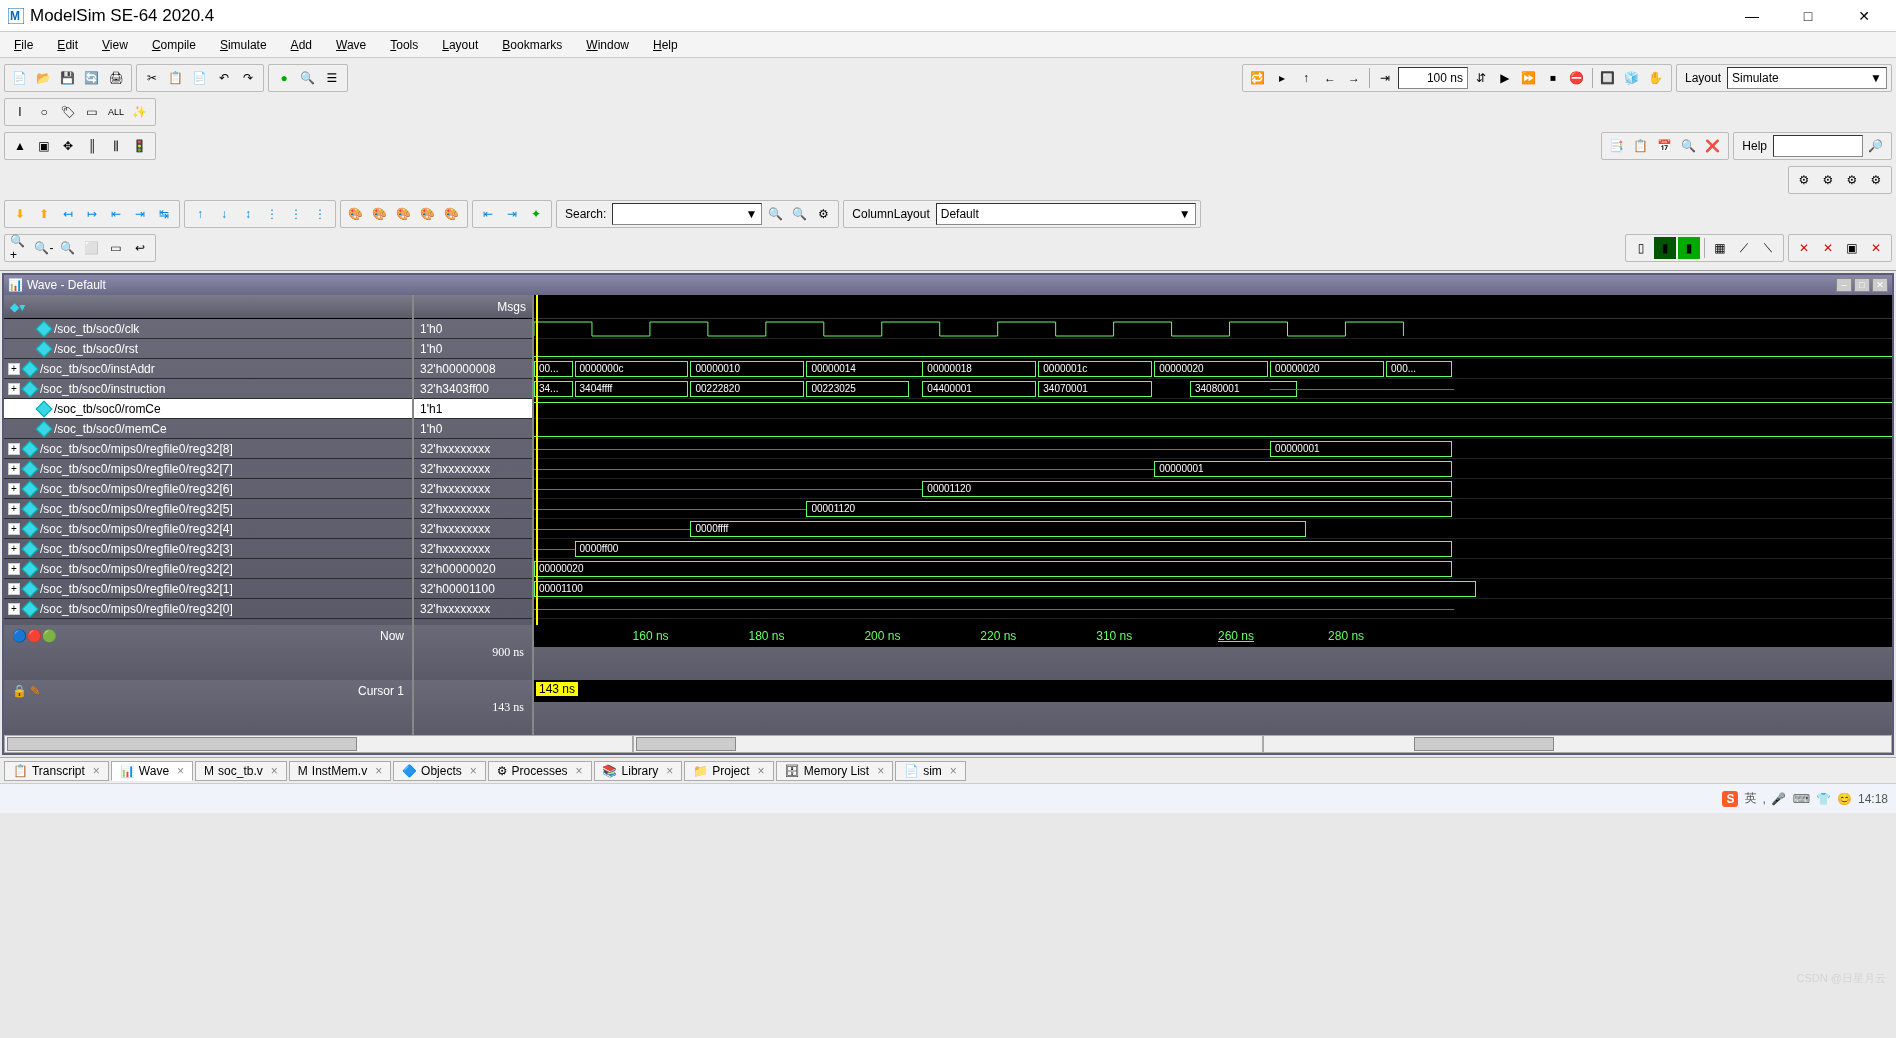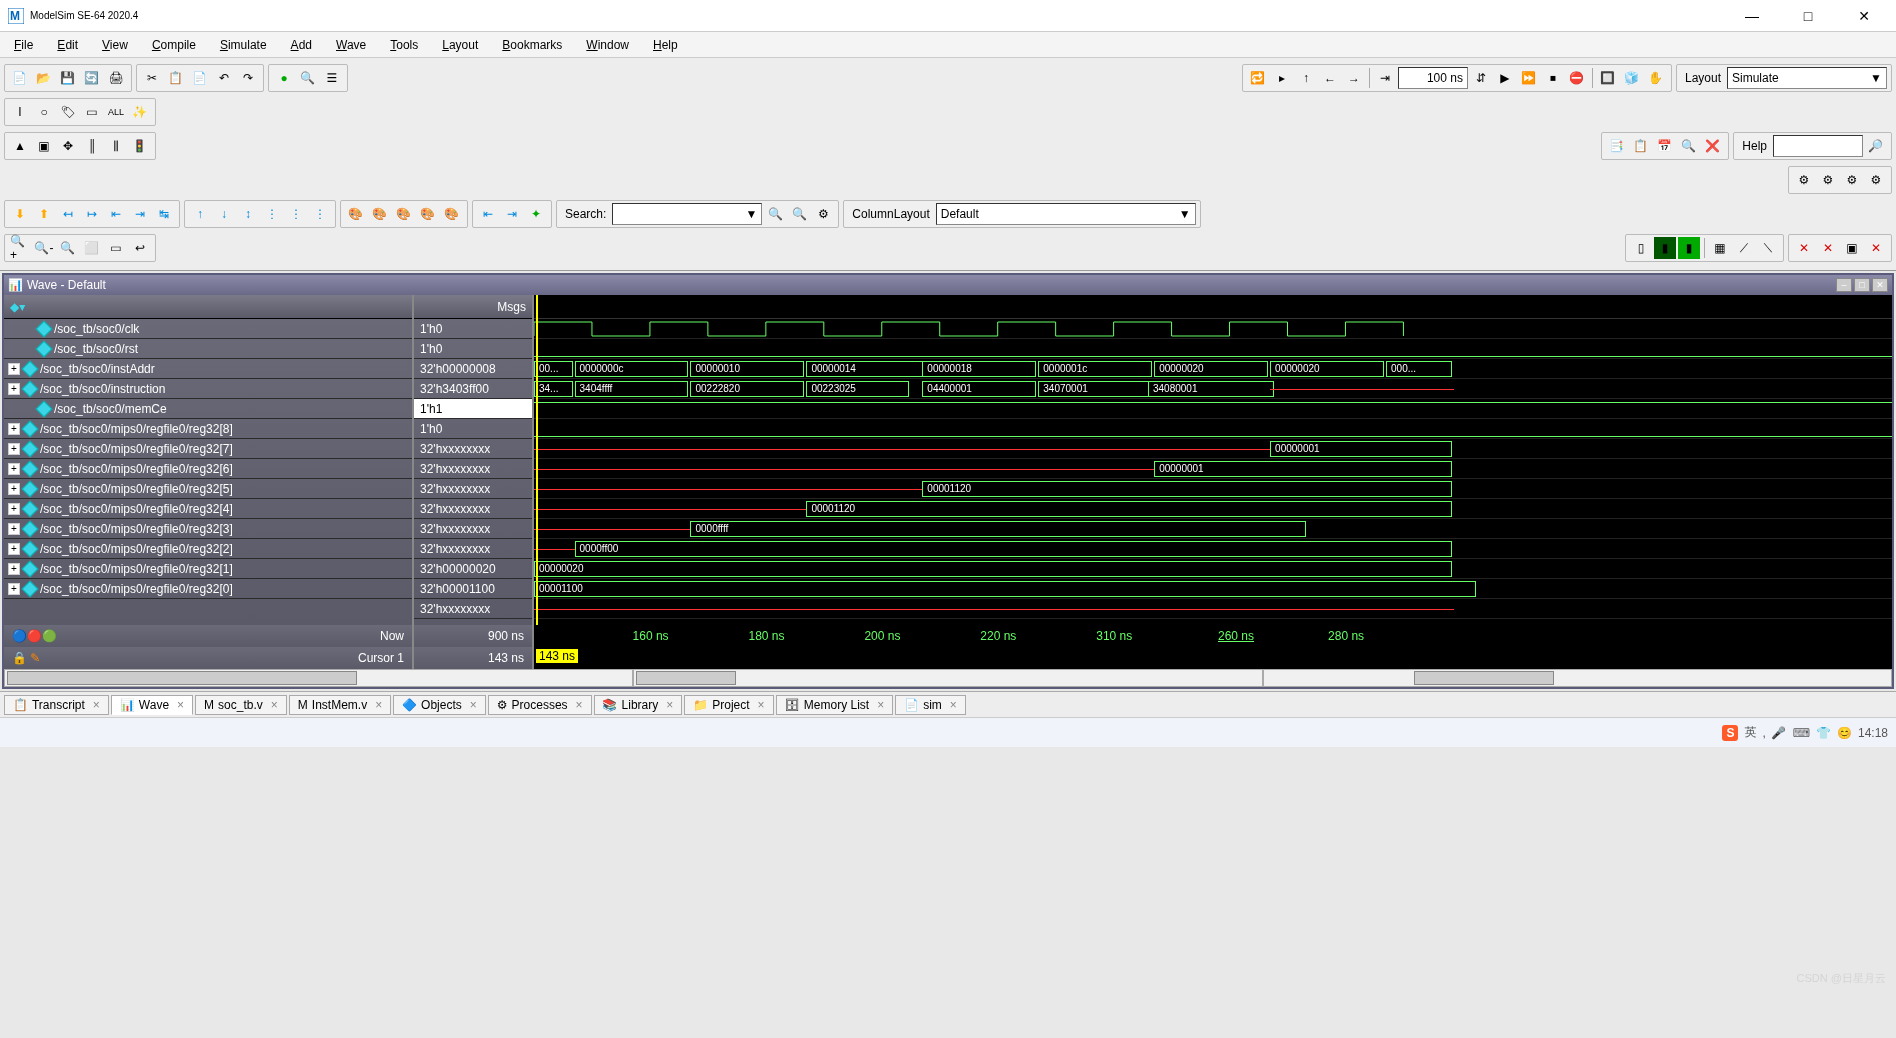--- a/index.html
+++ b/index.html
@@ -1,20 +1,20 @@
 <!DOCTYPE html>
 <html><head>
 <meta charset="utf-8">
 <style>
 * { margin: 0; padding: 0; box-sizing: border-box; font-family: "Segoe UI", Tahoma, sans-serif; font-size: 12px; }
 body { background: #e8e8e8; overflow: hidden; width: 1896px; height: 1038px; }
 
 .title-bar { height: 32px; background: #fff; display: flex; align-items: center; padding: 0 8px; border-bottom: 1px solid #ccc; }
 .title-bar .logo { width: 16px; height: 16px; margin-right: 6px; display:inline-block; }
-.title-bar .title-text { flex: 1; font-size: 10px; }
+.title-bar .title-text { flex: 1; font-size: 17px; }
 .win-btns { display: flex; gap: 24px; margin-right: 8px; }
 .win-btn { width: 32px; height: 24px; text-align: center; line-height: 24px; font-size: 14px; cursor: default; }
 
 .menu-bar { height: 26px; background: #f4f4f4; display: flex; align-items: center; padding: 0 4px; gap: 4px; border-bottom: 1px solid #ccc; }
 .menu-item { padding: 2px 10px; cursor: default; }
 .menu-item u { text-decoration: underline; }
 
 .toolbar-area { background: #ededed; border-bottom: 1px solid #999; padding: 4px; }
 .toolbar-row { display: flex; align-items: center; gap: 4px; flex-wrap: wrap; min-height: 32px; margin-bottom: 2px; }
 .toolbar-group { display: flex; align-items: center; gap: 2px; border: 1px solid #bbb; background: #f0f0f0; padding: 2px 4px; border-radius: 2px; }
@@ -48,21 +48,21 @@
 .msg-row.sel { background: #fff; color: #000; }
 
 .wave-row { height: 20px; position: relative; border-bottom: 1px solid #222; }
 .wave-row svg { position: absolute; top: 0; left: 0; }
 .bus-seg { position: absolute; top: 2px; height: 16px; border: 1px solid #6f6; background: #000; color: #fff; font-size: 10px; padding: 0 4px; line-height: 14px; white-space: nowrap; overflow: hidden; }
 .redline { position: absolute; top: 10px; height: 1px; background: #f33; width: 100%; }
 .greenline { position: absolute; top: 3px; height: 1px; background: #6f6; }
 
 .wave-footer { display: flex; background: linear-gradient(#6a6a78,#5a5a68); }
 .foot-label { width: 410px; text-align: right; color: #fff; padding: 4px 8px; border-right: 2px solid #888; }
-.foot-val { width: 120px; text-align: right; color: #fff; padding: 4px 8px; border-right: 2px solid #888; }
+.foot-val { width: 120px; text-align: right; color: #fff; padding: 20px 8px; border-right: 2px solid #888; font-family: Liberation Serif, serif; }
 .foot-ruler { flex: 1; position: relative; background: #000; height: 22px; color: #6f6; font-size: 10px; }
 .tick { position: absolute; top: 4px; }
 
 .scrollbars { display: flex; height: 18px; background: #e0e0e0; }
 .hscroll { flex: 1; border: 1px solid #aaa; background: #f0f0f0; position: relative; }
 .thumb { position: absolute; top: 1px; height: 14px; background: #ccc; border: 1px solid #888; }
 
 .bottom-tabs { height: 26px; background: #ededed; display: flex; align-items: center; padding: 0 4px; gap: 2px; border-top: 1px solid #aaa; }
 .btab { border: 1px solid #aaa; background: #f4f4f4; padding: 2px 8px; display: flex; align-items: center; gap: 4px; font-size: 11px; cursor: default; }
 .btab .x { color: #888; margin-left: 4px; }
@@ -307,20 +307,25 @@
           <div class="sig-row">
             <span class="exp">+</span>
             <span class="diamond"></span>
             <span>/soc_tb/soc0/instAddr</span>
           </div>
           <div class="sig-row">
             <span class="exp">+</span>
             <span class="diamond"></span>
             <span>/soc_tb/soc0/instruction</span>
           </div>
+          <div class="sig-row sel">
+            <span style="width:12px"></span>
+            <span class="diamond"></span>
+            <span>/soc_tb/soc0/romCe</span>
+          </div>
           <div class="sig-row">
             <span style="width:12px"></span>
             <span class="diamond"></span>
             <span>/soc_tb/soc0/memCe</span>
           </div>
           <div class="sig-row">
             <span class="exp">+</span>
             <span class="diamond"></span>
             <span>/soc_tb/soc0/mips0/regfile0/reg32[8]</span>
           </div>
@@ -411,21 +416,21 @@
             <div class="bus-seg" style="left:736.1146496815287px;width:113.92356687898086px">00000020</div>
             <div class="bus-seg" style="left:852.0382165605096px;width:65.96178343949043px">000...</div>
           </div>
           <div class="wave-row">
             <div class="bus-seg" style="left:0px;width:38.57324840764331px">34...</div>
             <div class="bus-seg" style="left:40.57324840764331px;width:113.92356687898089px">3404ffff</div>
             <div class="bus-seg" style="left:156.4968152866242px;width:113.92356687898086px">00222820</div>
             <div class="bus-seg" style="left:272.4203821656051px;width:103px">00223025</div>
             <div class="bus-seg" style="left:388.343949044586px;width:113.92356687898086px">04400001</div>
             <div class="bus-seg" style="left:504.26751592356686px;width:113.92356687898086px">34070001</div>
-            <div class="bus-seg" style="left:614px;width:126px">34080001</div>
+            <div class="bus-seg" style="left:656px;width:107px">34080001</div>
             <div class="redline" style="left:736.1146496815287px;width:183.8853503184713px"></div>
           </div>
           <div class="wave-row">
             <div class="greenline" style="top:3px;left:0;width:100%"></div>
           </div>
           <div class="wave-row">
             <div class="greenline" style="top:17px;left:0;width:100%"></div>
           </div>
           <div class="wave-row">
             <div class="redline" style="left:0px;width:736.1146496815287px"></div>

